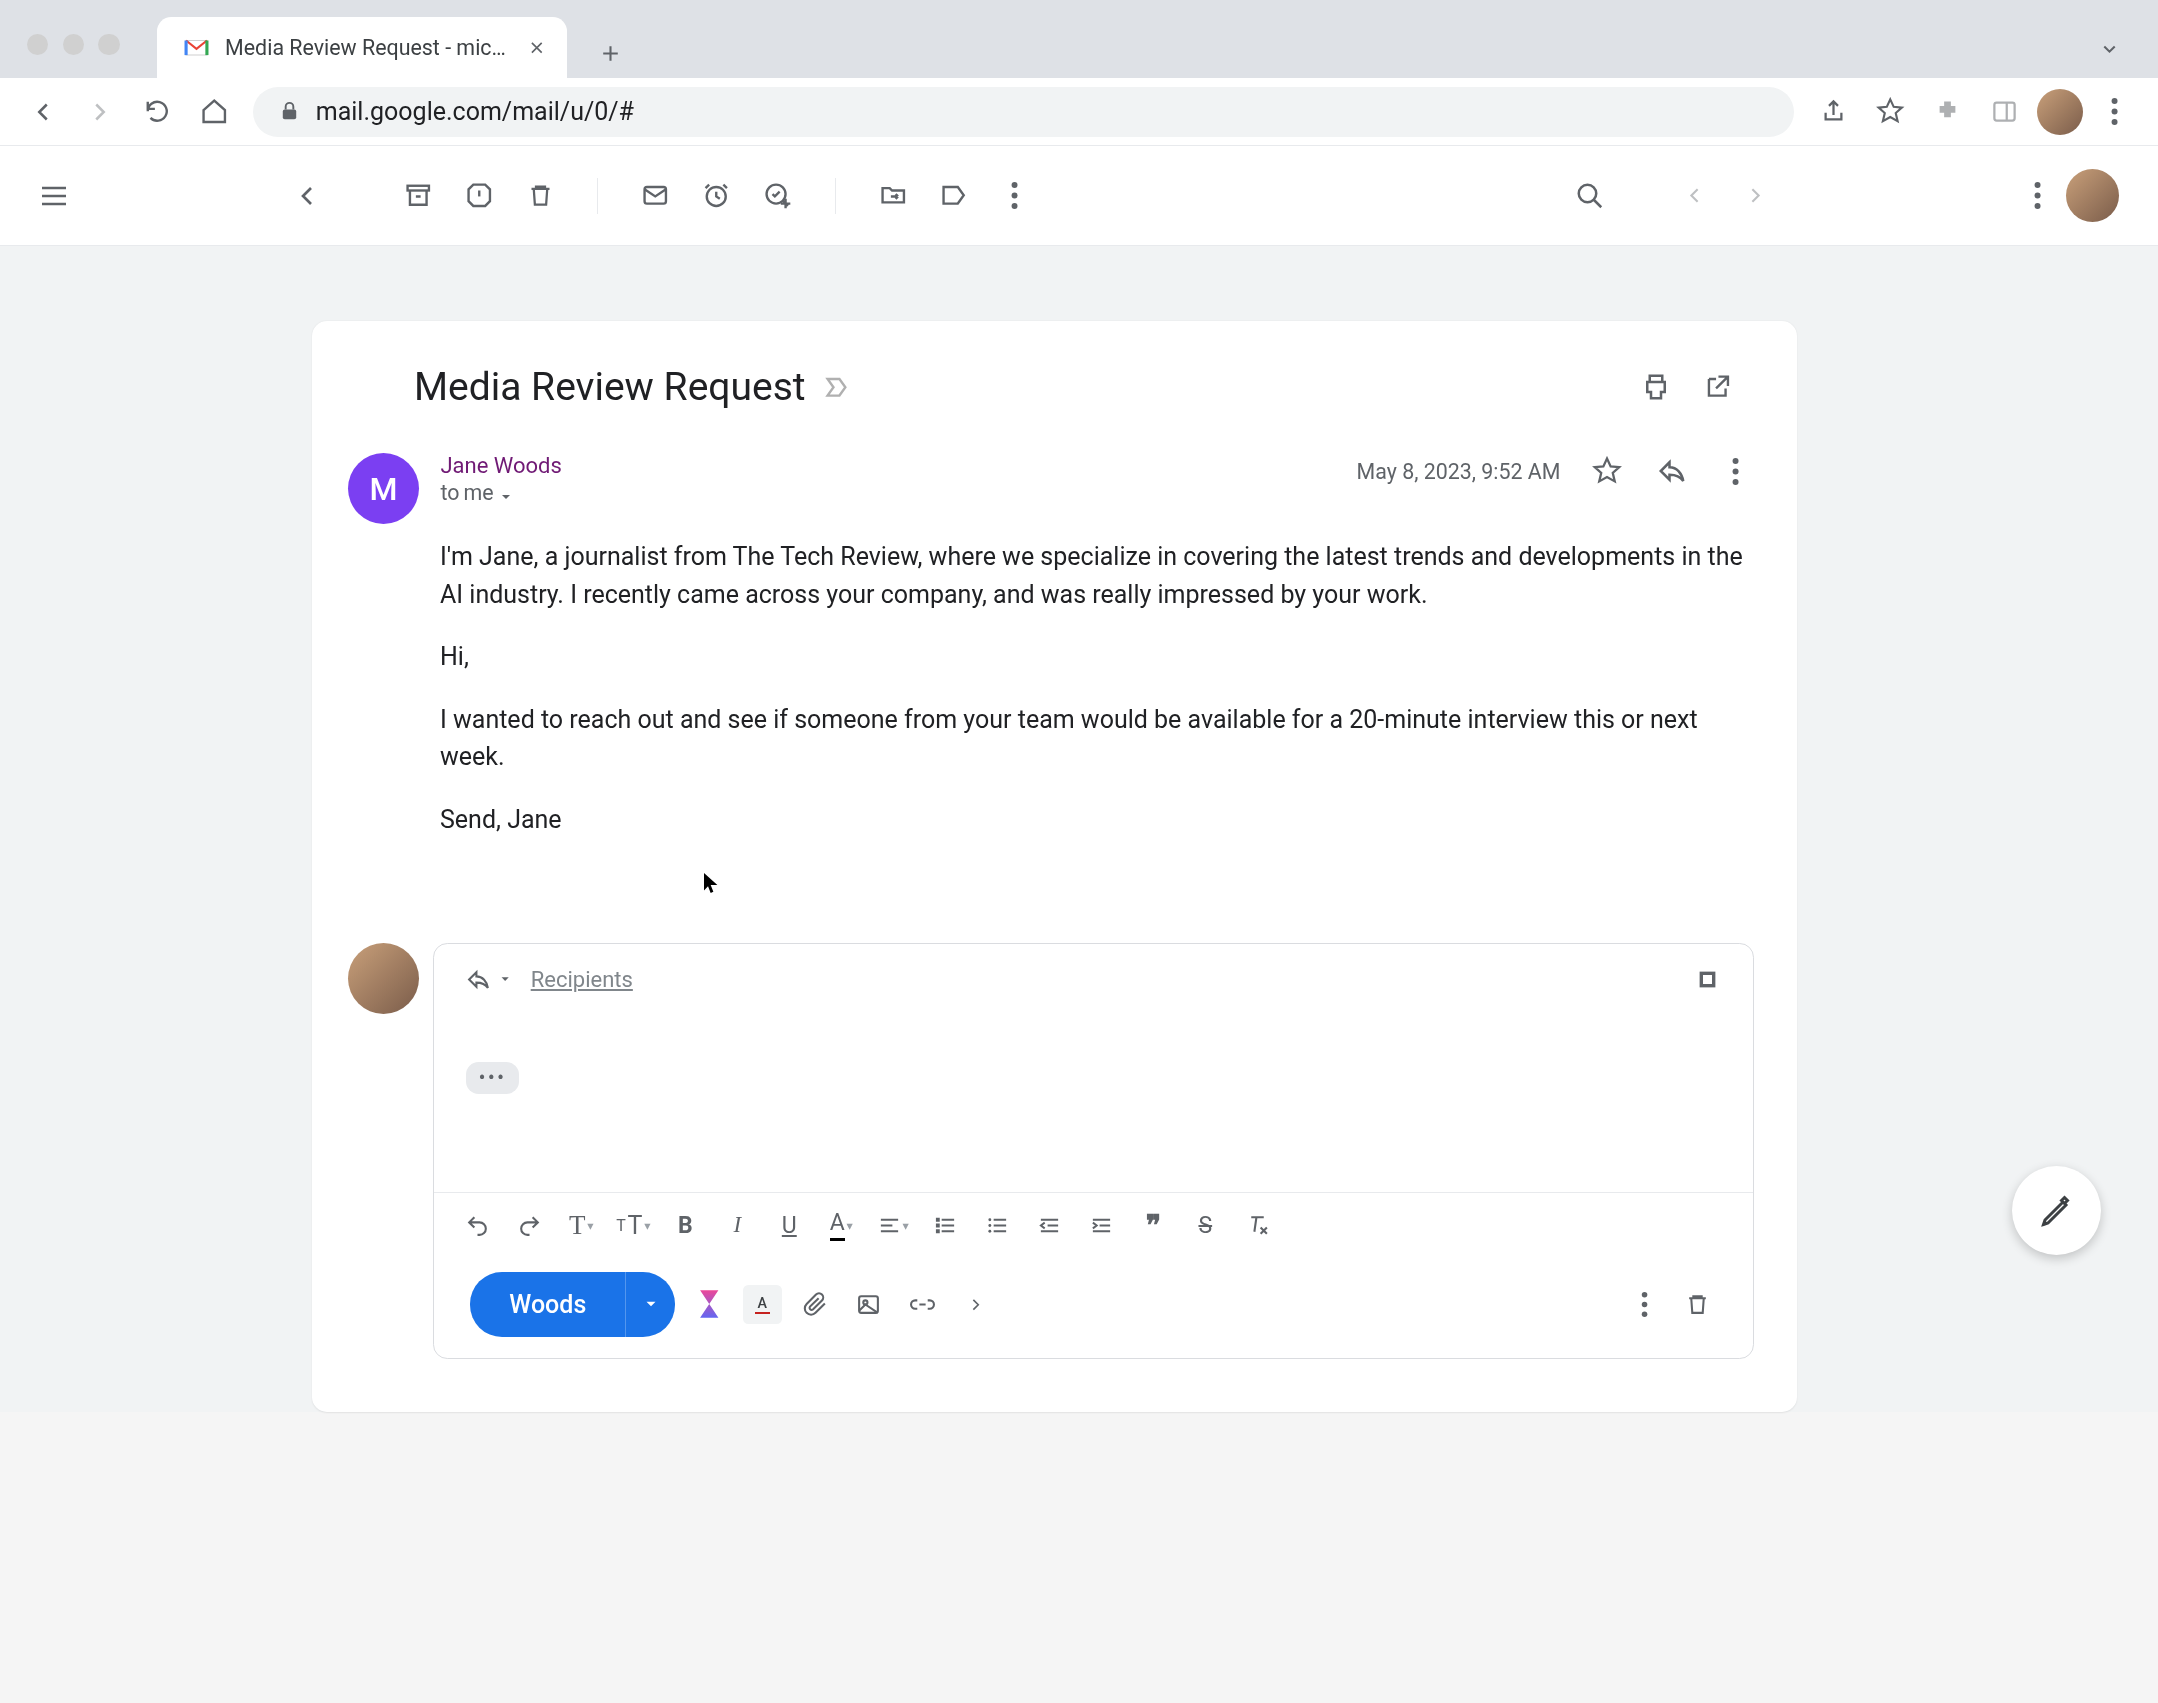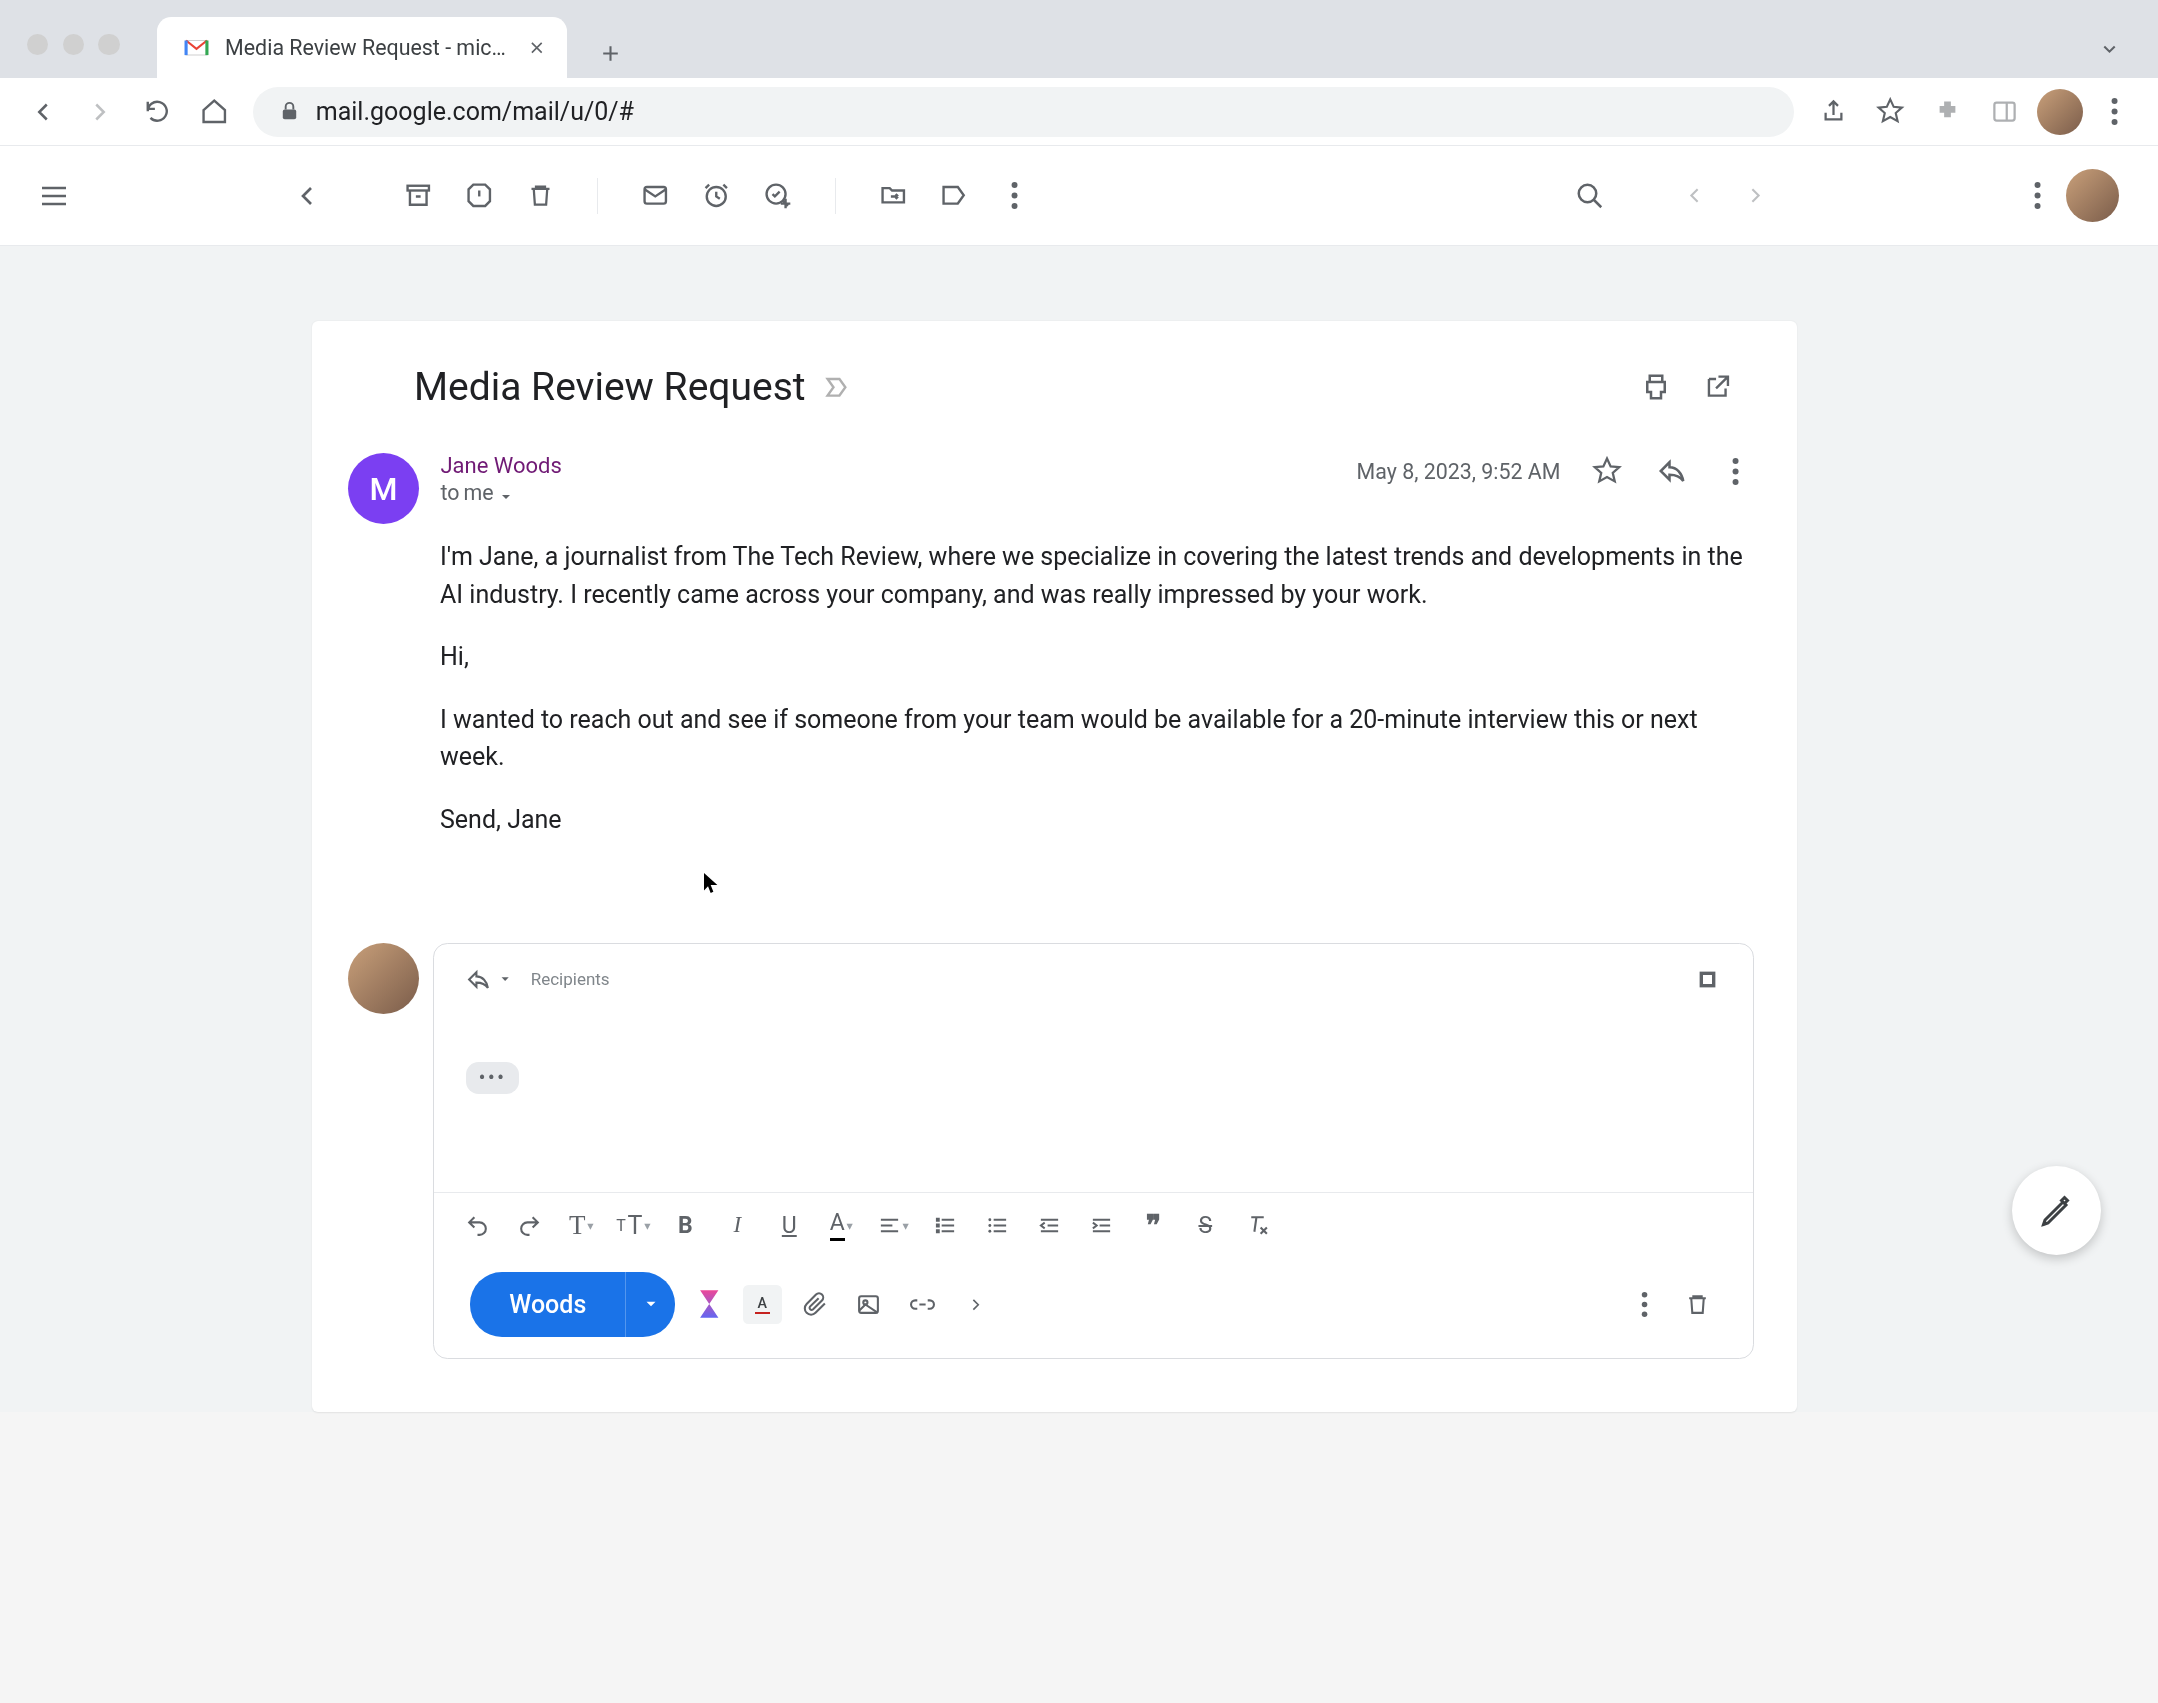--- a/index.html
+++ b/index.html
@@ -32,21 +32,21 @@
 .hamburger { width: 43px; height: 43px; display: flex; align-items: center; justify-content: center; color: #5f6368; cursor: pointer; margin-right: 214px; }
 .toolbar-group { display: flex; align-items: center; gap: 25px; }
 .toolbar-btn { width: 36px; height: 36px; display: flex; align-items: center; justify-content: center; color: #5f6368; cursor: pointer; }
 .toolbar-sep { width: 0.9px; height: 36px; background: #e8eaed; margin: 0 14.3px; }
 .toolbar-spacer { flex: 1; }
 .toolbar-right { display: flex; align-items: center; gap: 25px; margin-right: 7.1px; }
 .prof-wrap { display: flex; align-items: center; gap: 10.7px; }
 
 
 .gmail-canvas { background: #f1f3f4; padding: 75px 0 0 0; min-height: calc(100% - 242px); position: relative; }
-.email-card { width: 1485px; margin-left: 312px; background: #fff; border-radius: 6px; padding: 43px 0 53px 0; box-shadow: 0 0.9px 1.8px rgba(0,0,0,0.08); }
+.email-card { width: 1485px; margin-left: 312px; background: #fff; border-radius: 15px; padding: 43px 0 53px 0; box-shadow: 0 0.9px 1.8px rgba(0,0,0,0.08); }
 .subject-row { display: flex; align-items: center; padding: 0 62px 0 102px; margin-bottom: 43px; }
 .subject-text { font-size: 39px; color: #202124; font-weight: 400; }
 .important-marker { margin-left: 18px; color: #b0b0b0; display: inline-flex; }
 .subject-spacer { flex: 1; }
 .subject-action { width: 36px; height: 36px; color: #5f6368; display: flex; align-items: center; justify-content: center; cursor: pointer; margin-left: 25px; }
 
 .msg-header { display: flex; padding: 0 43px 0 36px; position: relative; }
 .sender-avatar { width: 71px; height: 71px; border-radius: 50%; background: #7b3ff2; color: #fff; font-size: 32px; font-weight: 500; display: flex; align-items: center; justify-content: center; flex-shrink: 0; }
 .sender-info { margin-left: 21.4px; flex: 1; }
 .sender-name { font-size: 22px; font-weight: 400; color: #701a75; }
@@ -57,21 +57,21 @@
 
 .msg-body { padding: 14.3px 53px 0 128px; font-size: 25px; color: #202124; line-height: 1.5; }
 .msg-body p { margin-bottom: 25px; }
 
 
 .reply-row { display: flex; padding: 80px 43px 0 36px; }
 .reply-avatar { width: 71px; height: 71px; border-radius: 50%; overflow: hidden; background: linear-gradient(135deg,#c9a07a 0%,#7a5c4a 100%); flex-shrink: 0; }
 .reply-box { flex: 1; margin-left: 14.3px; border: 0.9px solid #dadce0; border-radius: 14.3px; overflow: hidden; }
 .reply-header { display: flex; align-items: center; padding: 21.4px 32px; gap: 18px; }
 .reply-type { display: flex; align-items: center; gap: 7.1px; color: #5f6368; cursor: pointer; }
-.recipients-placeholder { font-size: 17px; color: #80868b; }
+.recipients-placeholder { font-size: 22px; color: #80868b; text-decoration: underline; }
 .reply-header-spacer { flex: 1; }
 .popout-btn { color: #5f6368; cursor: pointer; }
 .reply-body { min-height: 178px; padding: 0 32px 21.4px; }
 .ellipsis-pill { display: inline-flex; background: #e8eaed; border-radius: 12.5px; padding: 5.3px 12.5px; color: #5f6368; letter-spacing: 2.7px; font-weight: 700; font-size: 18px; cursor: pointer; }
 
 
 .fmt-toolbar { border-top: 0.9px solid #e8eaed; padding: 14.3px 25px; display: flex; align-items: center; gap: 16px; }
 .fmt-btn { min-width: 36px; height: 36px; display: flex; align-items: center; justify-content: center; color: #5f6368; cursor: pointer; font-size: 23px; }
 .fmt-btn.dd { gap: 1.8px; }
 .fmt-caret { font-size: 12.5px; color: #9aa0a6; }

